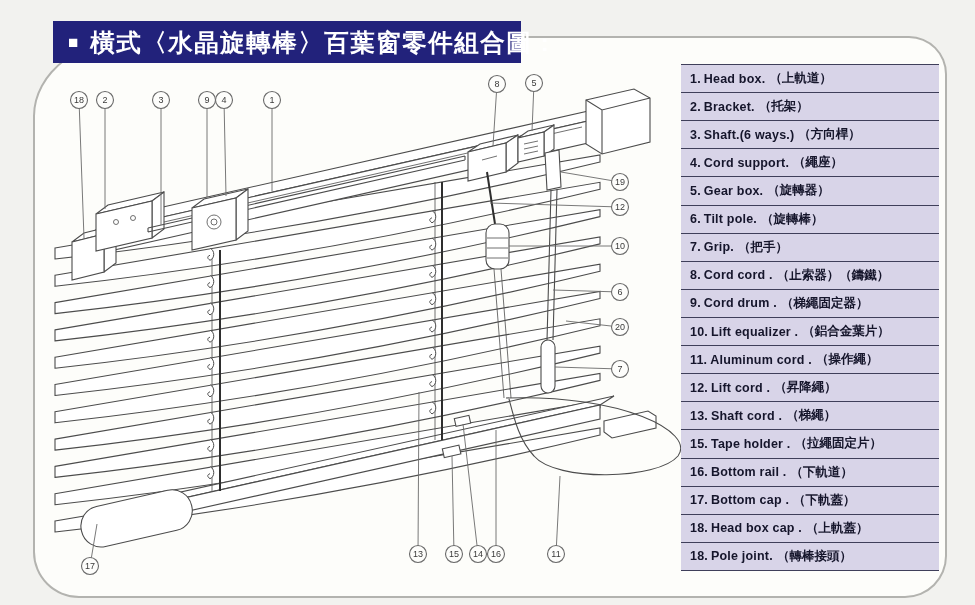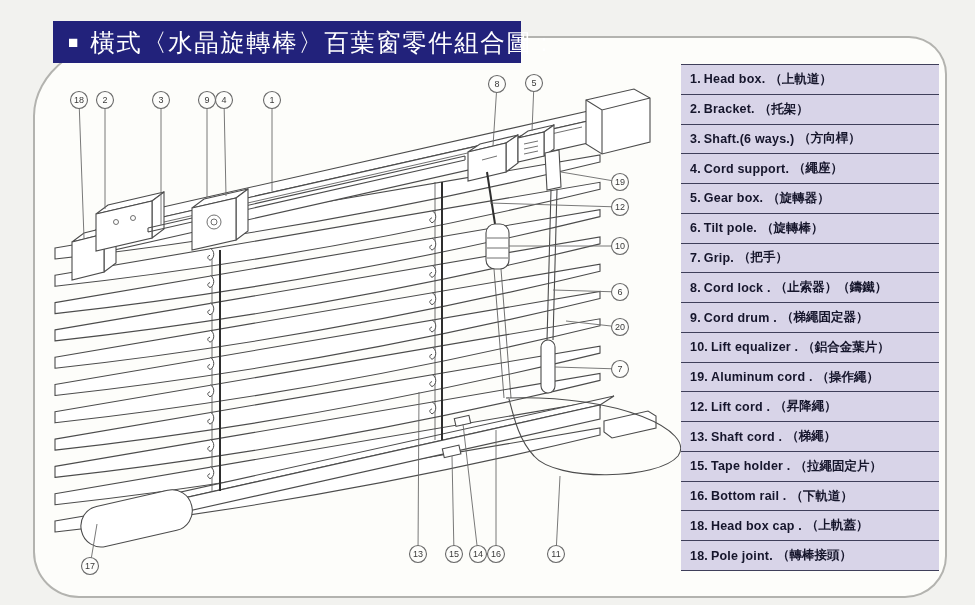--- a/index.html
+++ b/index.html
@@ -13,21 +13,21 @@
     background:#fdfdfa;border:2px solid #b3b3af;
     border-radius:105px 38px 42px 46px;
     border-top-left-radius:105px 80px;
   }
   .title-bar{
     position:absolute;left:53px;top:21px;width:468px;height:42px;
     background:#22227b;color:#ffffff;display:flex;align-items:center;
     padding-left:15px;box-sizing:border-box;z-index:5;
   }
   .title-bullet{font-size:17px;margin-right:12px;line-height:1;}
-  .title-text{font-size:24.5px;font-weight:normal;letter-spacing:1.5px;white-space:nowrap;text-align:center;}
+  .title-text{font-size:24.5px;font-weight:bold;letter-spacing:1.5px;white-space:nowrap;text-align:center;}
   .legend{
     position:absolute;left:681px;top:64px;width:258px;height:506px;
     display:flex;flex-direction:column;z-index:4;
     border-top:1px solid #3f3f5a;
   }
   .legend-row{
     flex:1;background:#d8d4e8;border-bottom:1px solid #3f3f5a;
     display:flex;align-items:center;padding-left:9px;
     font-size:12.5px;font-weight:bold;color:#15152b;
     letter-spacing:0.2px;white-space:nowrap;overflow:hidden;
@@ -85,35 +85,35 @@
       <span class="en">Tilt pole.</span>
       <span class="zh">（旋轉棒）</span>
     </div>
     <div class="legend-row">
       <span class="num">7.</span>
       <span class="en">Grip.</span>
       <span class="zh">（把手）</span>
     </div>
     <div class="legend-row">
       <span class="num">8.</span>
-      <span class="en">Cord lock .</span>
+      <span class="en">Cord cord .</span>
       <span class="zh">（止索器）（鑄鐵）</span>
     </div>
     <div class="legend-row">
       <span class="num">9.</span>
       <span class="en">Cord drum .</span>
       <span class="zh">（梯繩固定器）</span>
     </div>
     <div class="legend-row">
       <span class="num">10.</span>
       <span class="en">Lift equalizer .</span>
       <span class="zh">（鋁合金葉片）</span>
     </div>
     <div class="legend-row">
-      <span class="num">19.</span>
+      <span class="num">11.</span>
       <span class="en">Aluminum cord .</span>
       <span class="zh">（操作繩）</span>
     </div>
     <div class="legend-row">
       <span class="num">12.</span>
       <span class="en">Lift cord .</span>
       <span class="zh">（昇降繩）</span>
     </div>
     <div class="legend-row">
       <span class="num">13.</span>
@@ -122,20 +122,25 @@
     </div>
     <div class="legend-row">
       <span class="num">15.</span>
       <span class="en">Tape holder .</span>
       <span class="zh">（拉繩固定片）</span>
     </div>
     <div class="legend-row">
       <span class="num">16.</span>
       <span class="en">Bottom rail .</span>
       <span class="zh">（下軌道）</span>
+    </div>
+    <div class="legend-row">
+      <span class="num">17.</span>
+      <span class="en">Bottom cap .</span>
+      <span class="zh">（下軌蓋）</span>
     </div>
     <div class="legend-row">
       <span class="num">18.</span>
       <span class="en">Head box cap .</span>
       <span class="zh">（上軌蓋）</span>
     </div>
     <div class="legend-row">
       <span class="num">18.</span>
       <span class="en">Pole joint.</span>
       <span class="zh">（轉棒接頭）</span>

